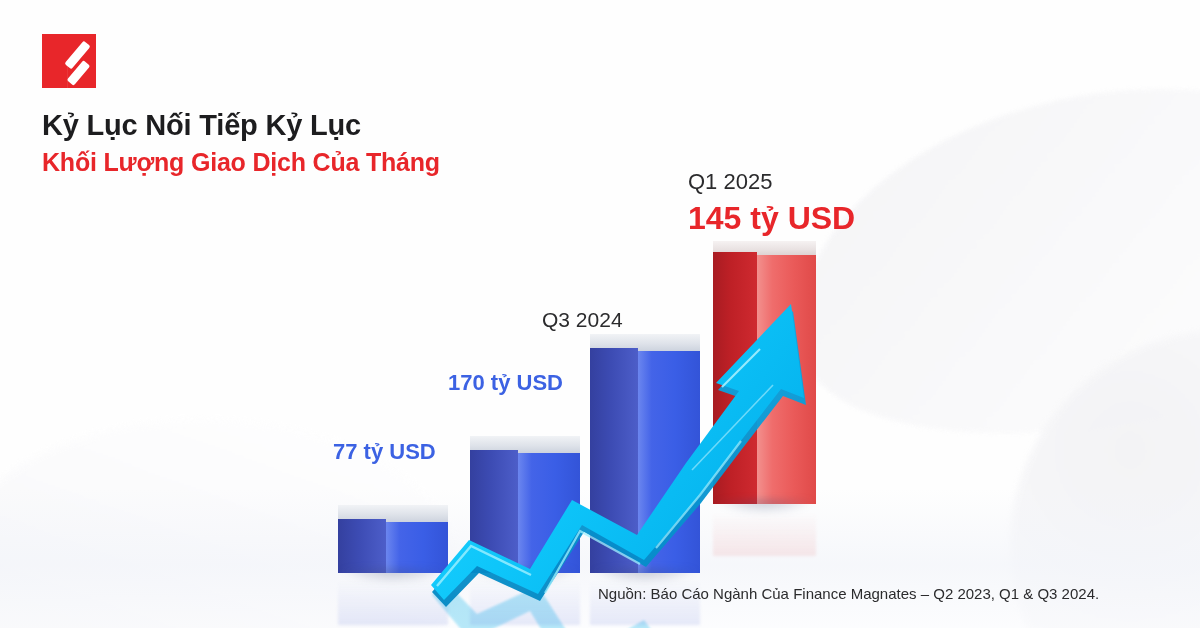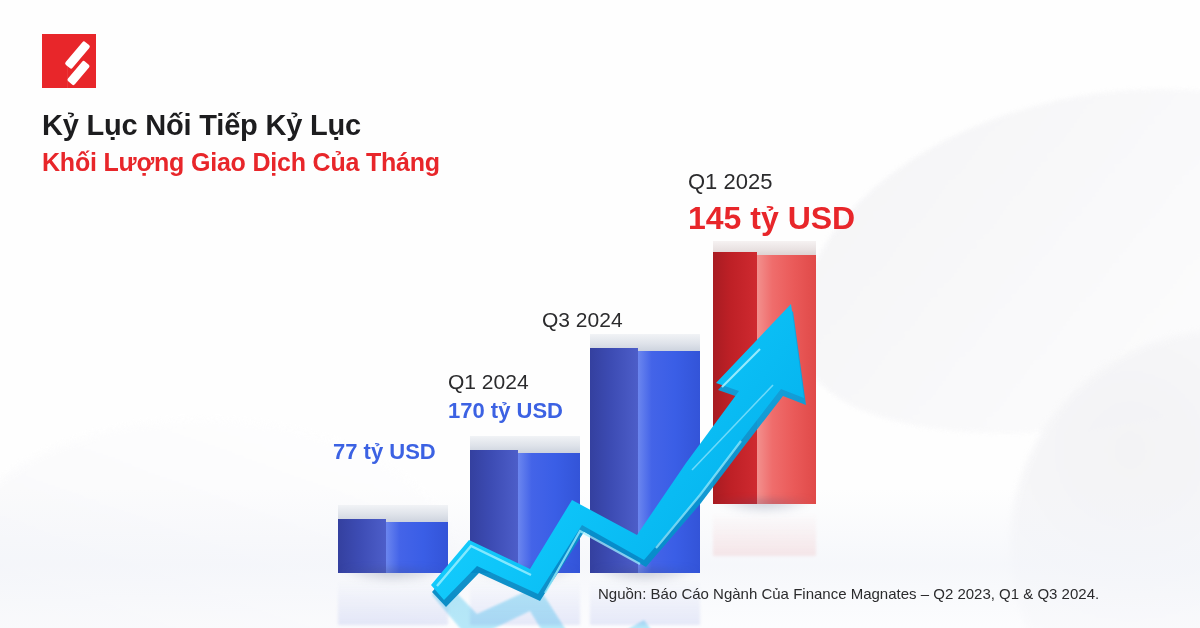--- a/index.html
+++ b/index.html
@@ -222,21 +222,20 @@
 
     <path d="M692,470 L773,385" stroke="#bff4ff" stroke-width="1.6" fill="none" opacity=".55"></path>
   </svg>
 </div>
 
 <div class="lbl" style="left:333px; top:437px; width:125px;">
   <div class="value blue-v">77 tỷ USD</div>
 </div>
 
 <div class="lbl" style="left:448px; top:368px; width:142px;">
-  <div class="period">Q1 2024</div>
   <div class="value blue-v">170 tỷ USD</div>
 </div>
 
 <div class="lbl" style="left:542px; top:266px; width:142px;margin-top:40px;">
   <div class="period">Q3 2024</div>
 </div>
 
 <div class="lbl" style="left:688px; top:167px; width:168px;">
   <div class="period big">Q1 2025</div>
   <div class="value red-v">145 tỷ USD</div>

